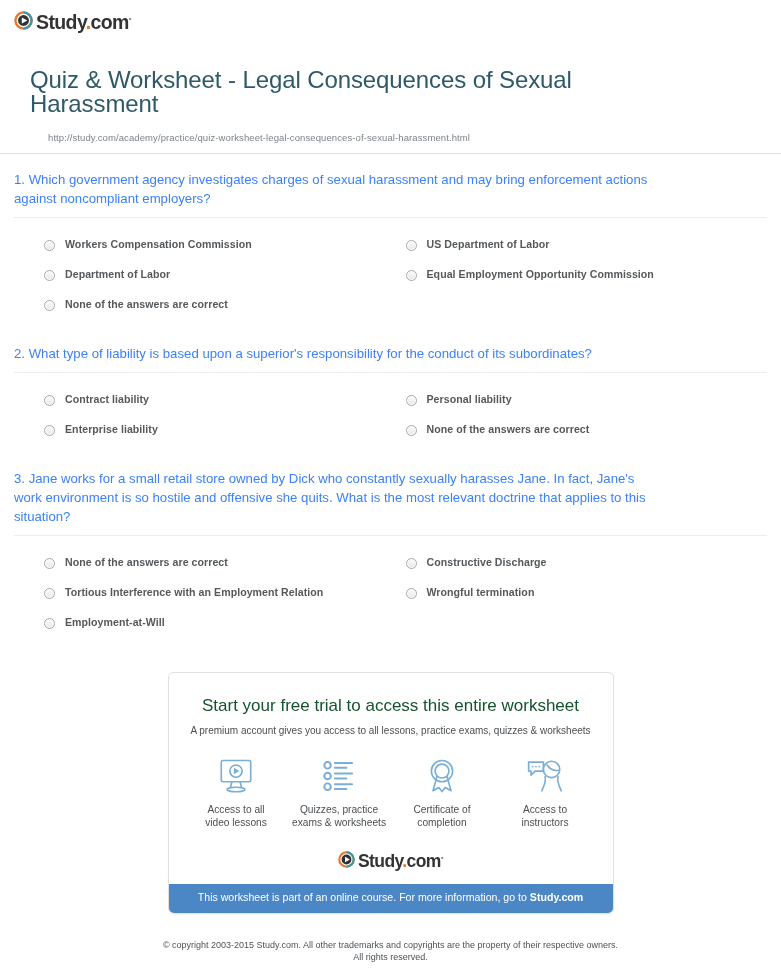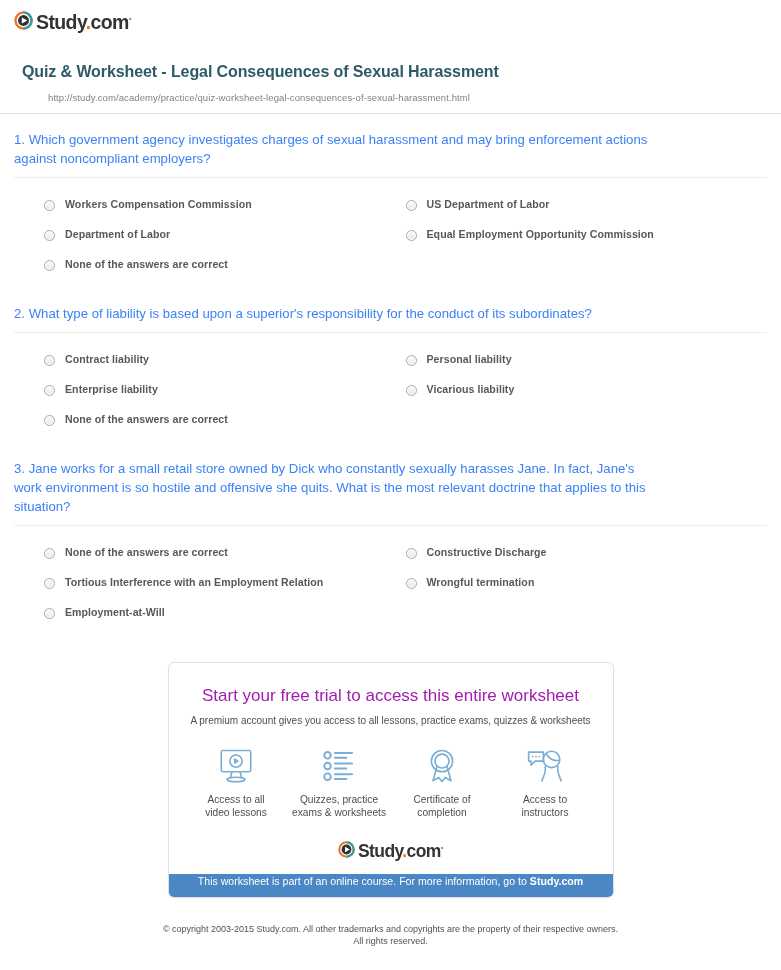--- a/index.html
+++ b/index.html
@@ -50,25 +50,25 @@
   .logo-tm {
     font-size: 8px;
     color: #8a8a8a;
     vertical-align: super;
   }
 
   .title-block {
     padding: 18px 14px 0 14px;
   }
   h1.doc-title {
-    font-size: 16px;
+    font-size: 24px;
     line-height: 24px;
-    font-weight: bold;
+    font-weight: normal;
     color: #2e5a68;
-    margin: 8px;
+    margin: 16px;
     letter-spacing: -0.1px;
     max-width: 620px;
   }
   .doc-url {
     font-size: 9.5px;
     color: #7b8388;
     margin-top: 5px;
     letter-spacing: 0.1px;
     margin-left: 34px;
   }
@@ -142,21 +142,21 @@
     box-shadow: 0 1px 2px rgba(0,0,0,0.04);
     overflow: hidden;
     box-sizing: border-box;
   }
   .promo-head {
     text-align: center;
     padding: 22px 10px 0 10px;
   }
   .promo-title {
     font-size: 17px;
-    color: #a21caf;
+    color: #14532d;
     line-height: 21px;
     font-weight: normal;
   }
   .promo-sub {
     font-size: 10px;
     color: #4a4f52;
     margin-top: 8px;
     line-height: 14px;
   }
   .features {
@@ -187,21 +187,21 @@
     gap: 3px;
     padding: 10px 0 13px 0;
   }
   .promo-logo .logo-text { font-size: 17.5px; }
   .promo-logo .logo-mark { width: 17px; height: 17px; flex: 0 0 17px; }
   .promo-banner {
     background: #4a87c4;
     color: #ffffff;
     text-align: center;
     font-size: 10.6px;
-    padding: 0 6px 9px 6px;
+    padding: 6px 6px 9px 6px;
     line-height: 14px;
   }
   .promo-banner b { font-weight: bold; }
 
   
   .copyright {
     text-align: center;
     font-size: 9px;
     line-height: 12px;
     color: #4d5255;
@@ -270,24 +270,20 @@
           <div class="option">
             <span class="radio"></span>
             <span class="option-label">Personal liability</span>
           </div>
           <div class="option">
             <span class="radio"></span>
             <span class="option-label">Enterprise liability</span>
           </div>
           <div class="option">
             <span class="radio"></span>
-            <span class="option-label">Vicarious liability</span>
-          </div>
-          <div class="option">
-            <span class="radio"></span>
             <span class="option-label">None of the answers are correct</span>
           </div>
         </div>
       </div>
       <div class="question-block">
         <div class="q-text">3. Jane works for a small retail store owned by Dick who constantly sexually harasses Jane. In fact, Jane's work environment is so hostile and offensive she quits. What is the most relevant doctrine that applies to this situation?</div>
         <div class="q-rule"></div>
         <div class="options">
           <div class="option">
             <span class="radio"></span>

